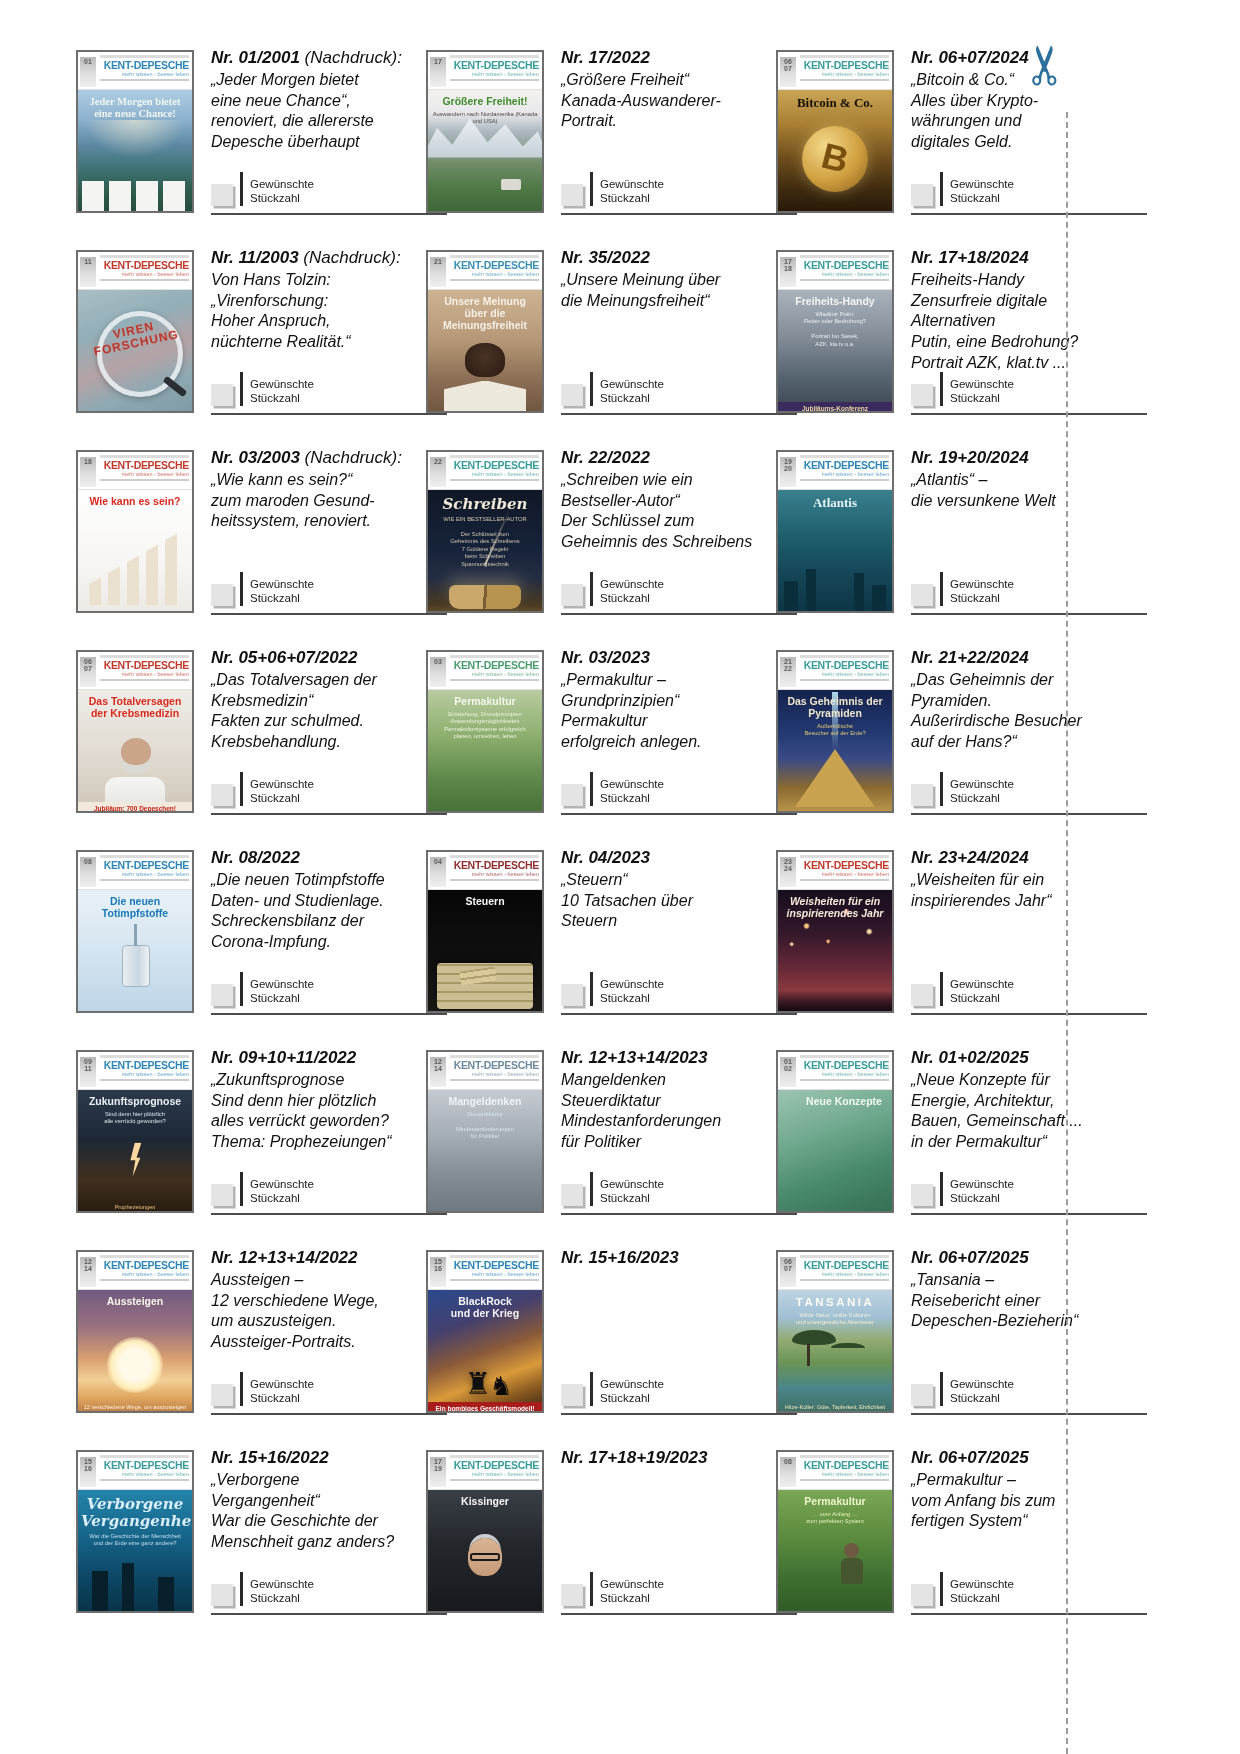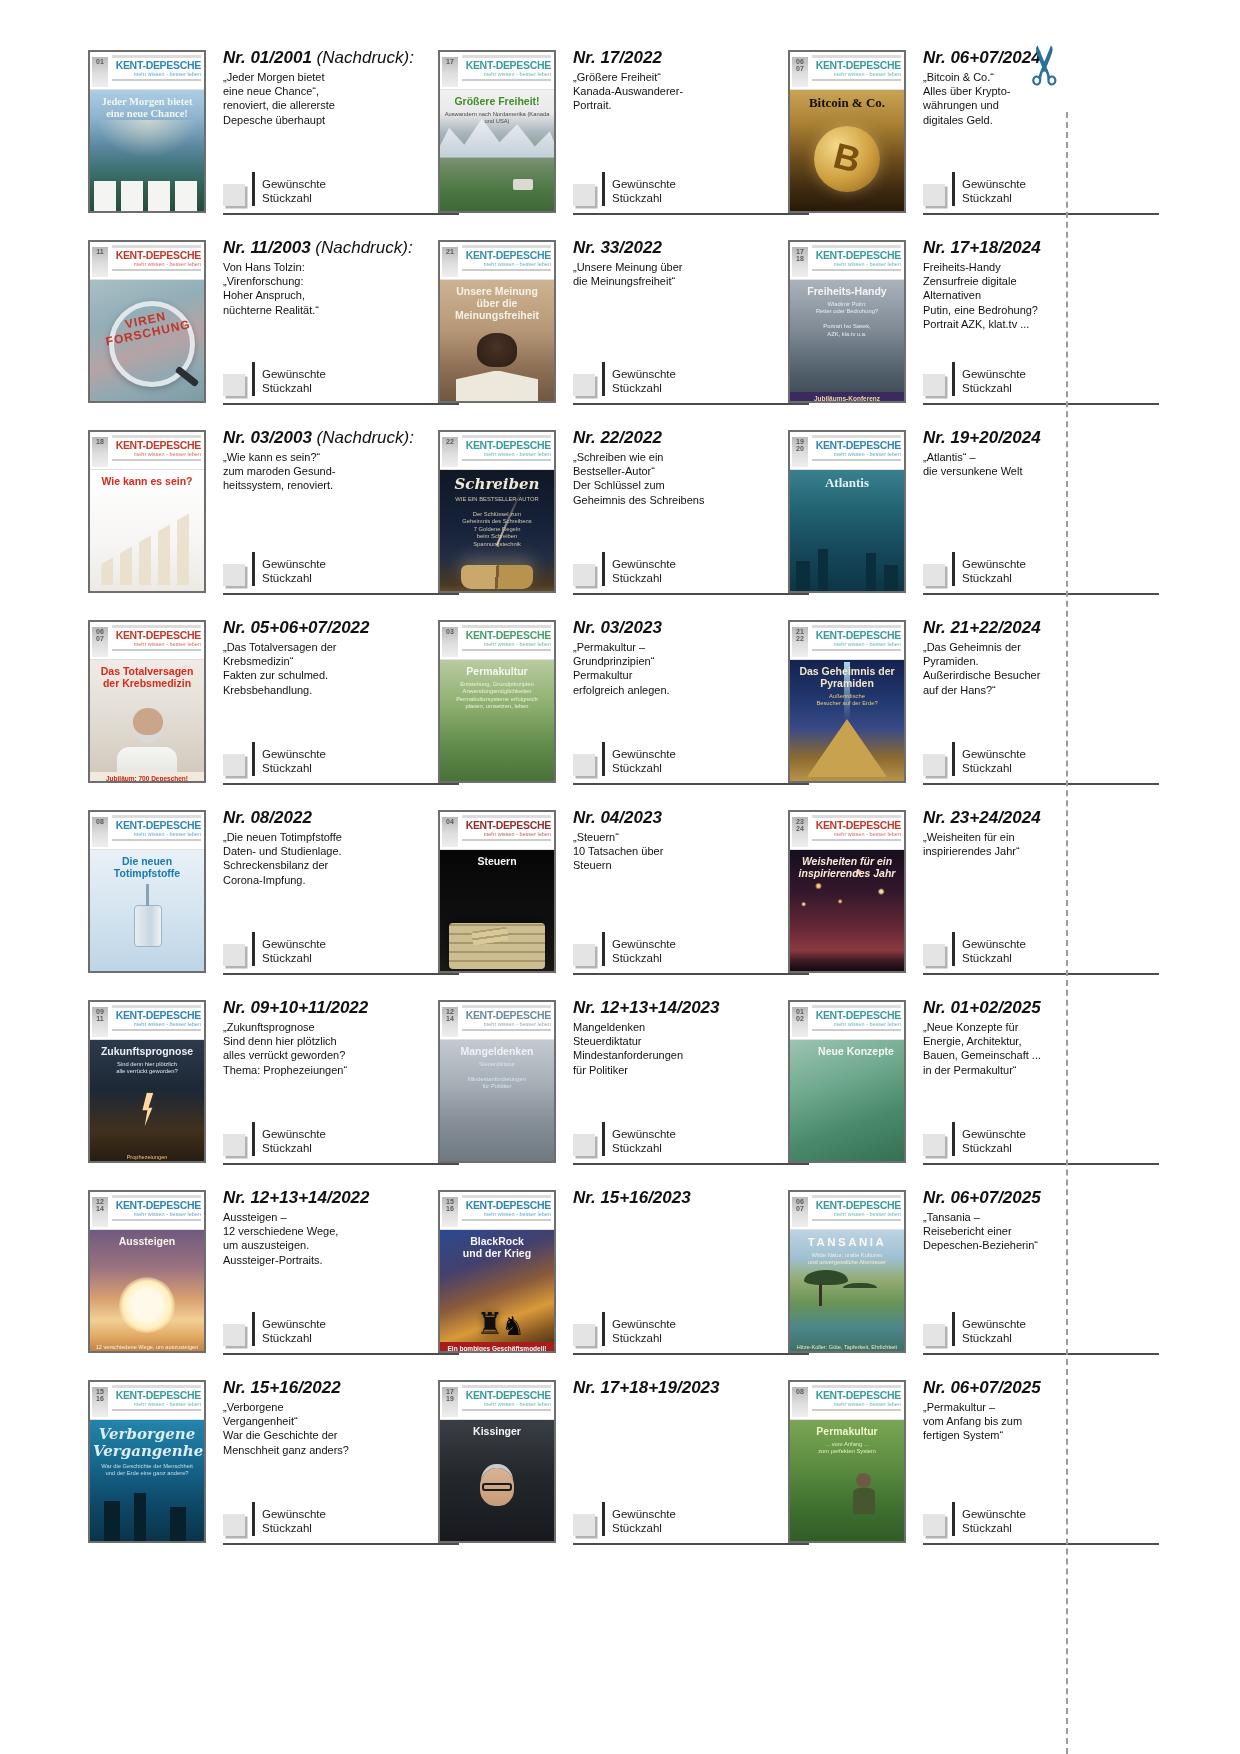--- a/index.html
+++ b/index.html
@@ -6,22 +6,22 @@
   body{width:1240px;height:1754px;position:relative;background:#ffffff;
        font-family:"Liberation Sans",sans-serif;color:#111}
 
   
   .cutline{position:absolute;left:1066px;top:112px;bottom:0;width:0;
            border-left:2px dashed #9b9b9b}
   .scissors{position:absolute;left:1022px;top:38px;font-size:54px;color:#2b6f9c;
             transform:rotate(-90deg);line-height:1}
 
   
-  .grid{position:absolute;left:88px;top:50px;display:grid;
-        grid-template-columns:repeat(3,350px);grid-auto-rows:163px;row-gap:27px}
+  .grid{position:absolute;left:76px;top:50px;display:grid;
+        grid-template-columns:repeat(3,350px);grid-auto-rows:163px;row-gap:37px}
 
   .cell{position:relative;width:335px;height:163px}
 
   
   .cover{position:absolute;left:0;top:0;width:118px;height:163px;background:#fff;
          border:2px solid #6e6e6e;box-sizing:border-box;overflow:hidden}
   .mast{position:relative;height:34px;background:#fff;border-bottom:1px solid #e0e0e0}
   .badge{position:absolute;left:2px;top:2px;bottom:2px;width:16px;
          background:linear-gradient(180deg,#b9b9b9 0%,#dedede 55%,#efefef 100%);
          font-size:7px;font-weight:bold;color:#5a5a5a;line-height:1.05;
@@ -132,21 +132,21 @@
     border:2px solid #1a1a1a;border-radius:3px;box-sizing:border-box}
   .deco.person::before{left:58%;top:42%;width:15px;height:15px;border-radius:50%;background:#6e5a42}
   .deco.person::after{left:55%;top:54%;width:22px;height:26px;background:#46562f;
     border-radius:6px 6px 3px 3px}
 
   
   .txt{position:absolute;left:135px;top:-3px;width:236px}
   .issue-line{font-size:17px;line-height:1.28;font-style:italic}
   .issue-no{font-weight:bold}
   .issue-note{font-weight:normal}
-  .desc{font-size:11px;line-height:1.3;white-space:pre-line;margin-top:1px}
+  .desc{font-size:16px;line-height:1.3;font-style:italic;white-space:pre-line;margin-top:1px}
 
   
   .qty{position:absolute;left:135px;top:122px;width:236px}
   .qrow{display:flex;align-items:flex-end}
   .qbox{width:22px;height:22px;background:#e4e4e4;box-shadow:2.5px 2.5px 0 #b3b3b3}
   .qbar{width:3px;height:34px;background:#2a2a2a;margin-left:7px}
   .qlabels{margin-left:7px;font-size:11.5px;line-height:1.28;color:#1a1a1a}
   .qrule{height:2px;background:#4c4c4c;margin-top:7px;width:236px}
 </style>
 </head>
@@ -308,21 +308,21 @@
         </div>
         <div class="art" style="background: linear-gradient(rgb(205, 179, 146) 0%, rgb(182, 152, 120) 40%, rgb(141, 112, 85) 70%, rgb(110, 84, 62) 100%);">
           <div class="deco dognews"></div>
           <div class="art-title" style="color: rgb(246, 241, 230);">Unsere Meinung
 über die
 Meinungsfreiheit</div>
 
         </div>
       </div>
       <div class="txt">
-        <div class="issue-line"><span class="issue-no">Nr. 33/2022</span></div>
+        <div class="issue-line"><span class="issue-no">Nr. 35/2022</span></div>
         <div class="desc">„Unsere Meinung über
 die Meinungsfreiheit“</div>
       </div>
       <div class="qty">
         <div class="qrow">
           <div class="qbox"></div>
           <div class="qbar"></div>
           <div class="qlabels">
             <div>Gewünschte</div>
             <div>Stückzahl</div>

